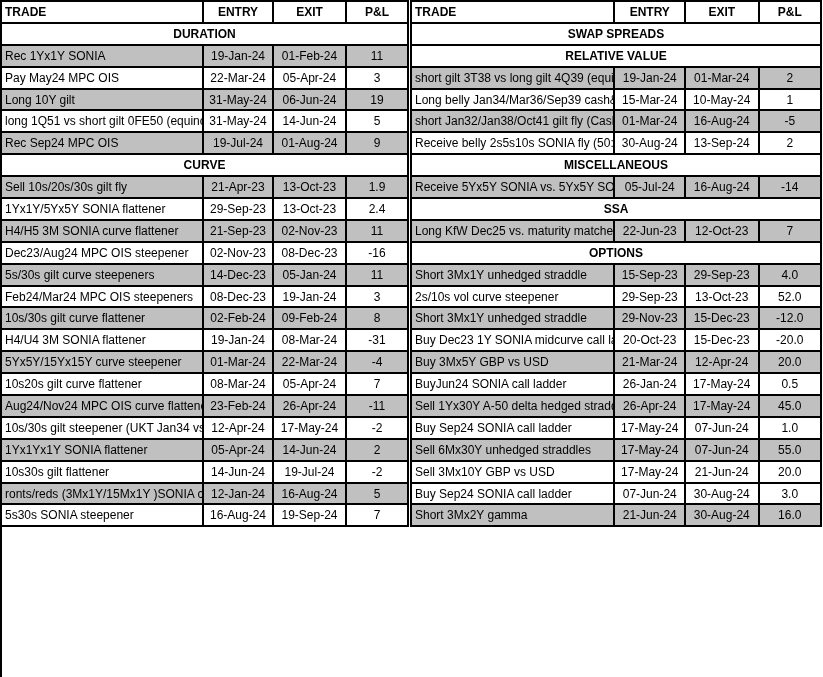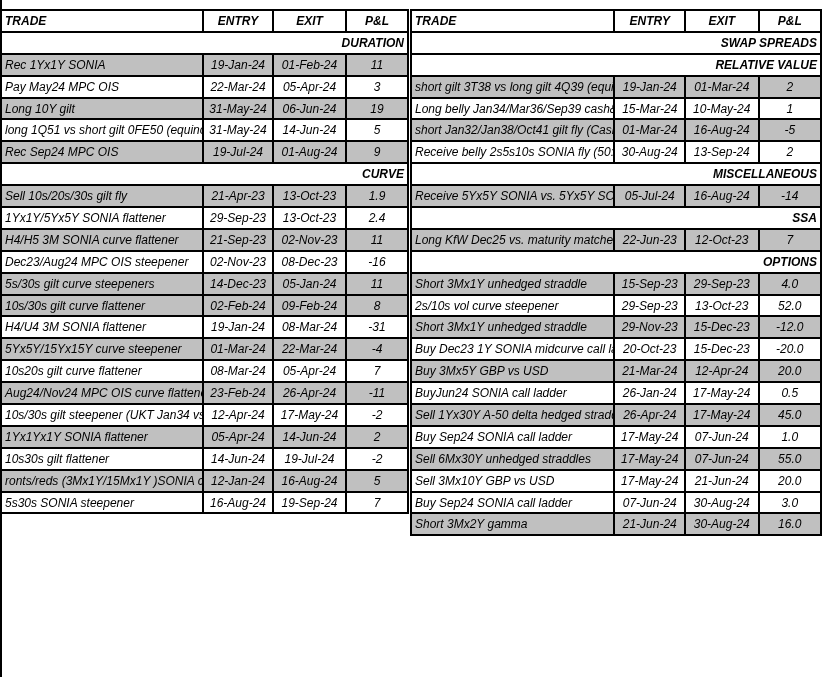--- a/index.html
+++ b/index.html
@@ -6,35 +6,35 @@
   body{
     width:823px;height:677px;position:relative;background:#ffffff;
     font-family:"Liberation Sans","DejaVu Sans",sans-serif;
     color:#000;overflow:hidden;
   }
   #left-edge-line{
     position:absolute;left:0;top:0;width:2px;height:677px;background:#000;
   }
   table.trades{
     border-collapse:collapse;table-layout:fixed;
-    position:absolute;top:9px;
-    font-size:12px;line-height:1;font-style:italic;
+    position:absolute;top:0;
+    font-size:12px;line-height:1;
   }
   #left-table{left:0;width:407px;}
   #right-table{left:410px;width:412px;}
   table.trades td,table.trades th{
     border:2px solid #000;
     height:19.9px;
     padding:0 3px;
     overflow:hidden;white-space:nowrap;
     font-size:12px;
   }
   th.col-trade,td.c-trade{text-align:left;}
   th.col-num,td.c-num{text-align:center;padding:0 1px;}
-  td.c-section{font-weight:bold;text-align:right;font-size:12.5px;letter-spacing:0;}
+  td.c-section{font-weight:bold;text-align:center;font-size:12.5px;letter-spacing:0;}
   th{font-weight:bold;font-size:12.5px;}
   tr.shade td{background:#C0C0C0;}
   col.w-trade{width:202px;}
   col.w-entry{width:70px;}
   col.w-exit{width:73px;}
   col.w-pnl{width:62px;}
 </style>
 </head>
 <body>
 
@@ -115,20 +115,26 @@
         <td class="c-num">02-Nov-23</td>
         <td class="c-num">08-Dec-23</td>
         <td class="c-num">-16</td>
       </tr>
       <tr class="shade">
         <td class="c-trade">5s/30s gilt curve steepeners</td>
         <td class="c-num">14-Dec-23</td>
         <td class="c-num">05-Jan-24</td>
         <td class="c-num">11</td>
       </tr>
+      <tr>
+        <td class="c-trade">Feb24/Mar24 MPC OIS steepeners</td>
+        <td class="c-num">08-Dec-23</td>
+        <td class="c-num">19-Jan-24</td>
+        <td class="c-num">3</td>
+      </tr>
       <tr class="shade">
         <td class="c-trade">10s/30s gilt curve flattener</td>
         <td class="c-num">02-Feb-24</td>
         <td class="c-num">09-Feb-24</td>
         <td class="c-num">8</td>
       </tr>
       <tr>
         <td class="c-trade">H4/U4 3M SONIA flattener</td>
         <td class="c-num">19-Jan-24</td>
         <td class="c-num">08-Mar-24</td>

